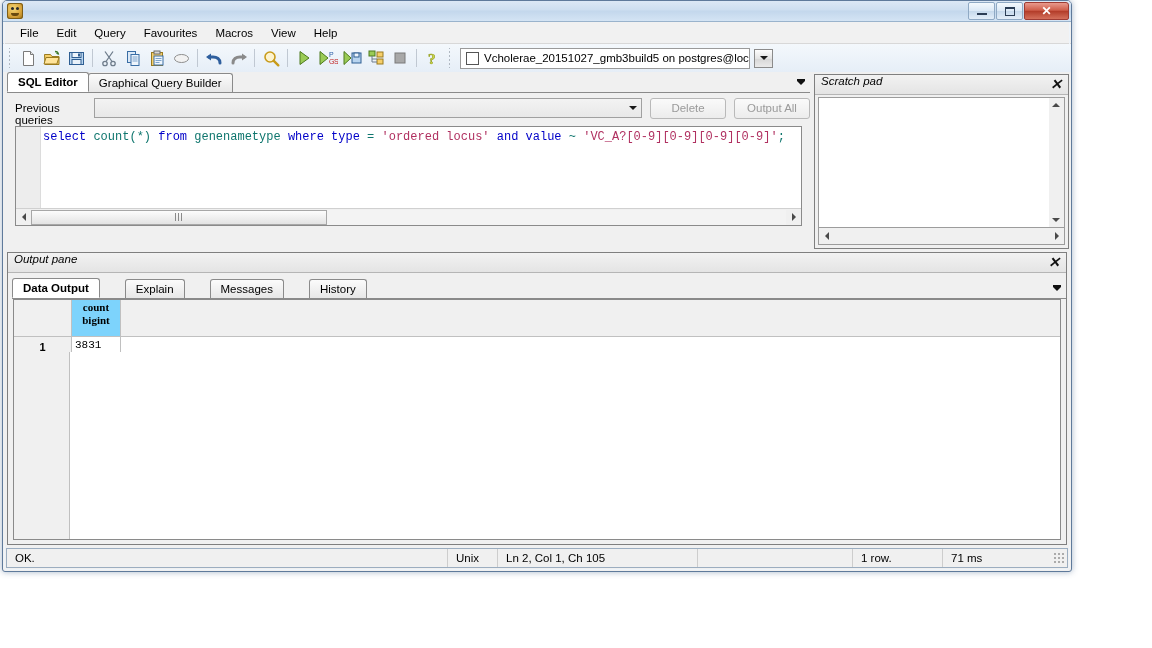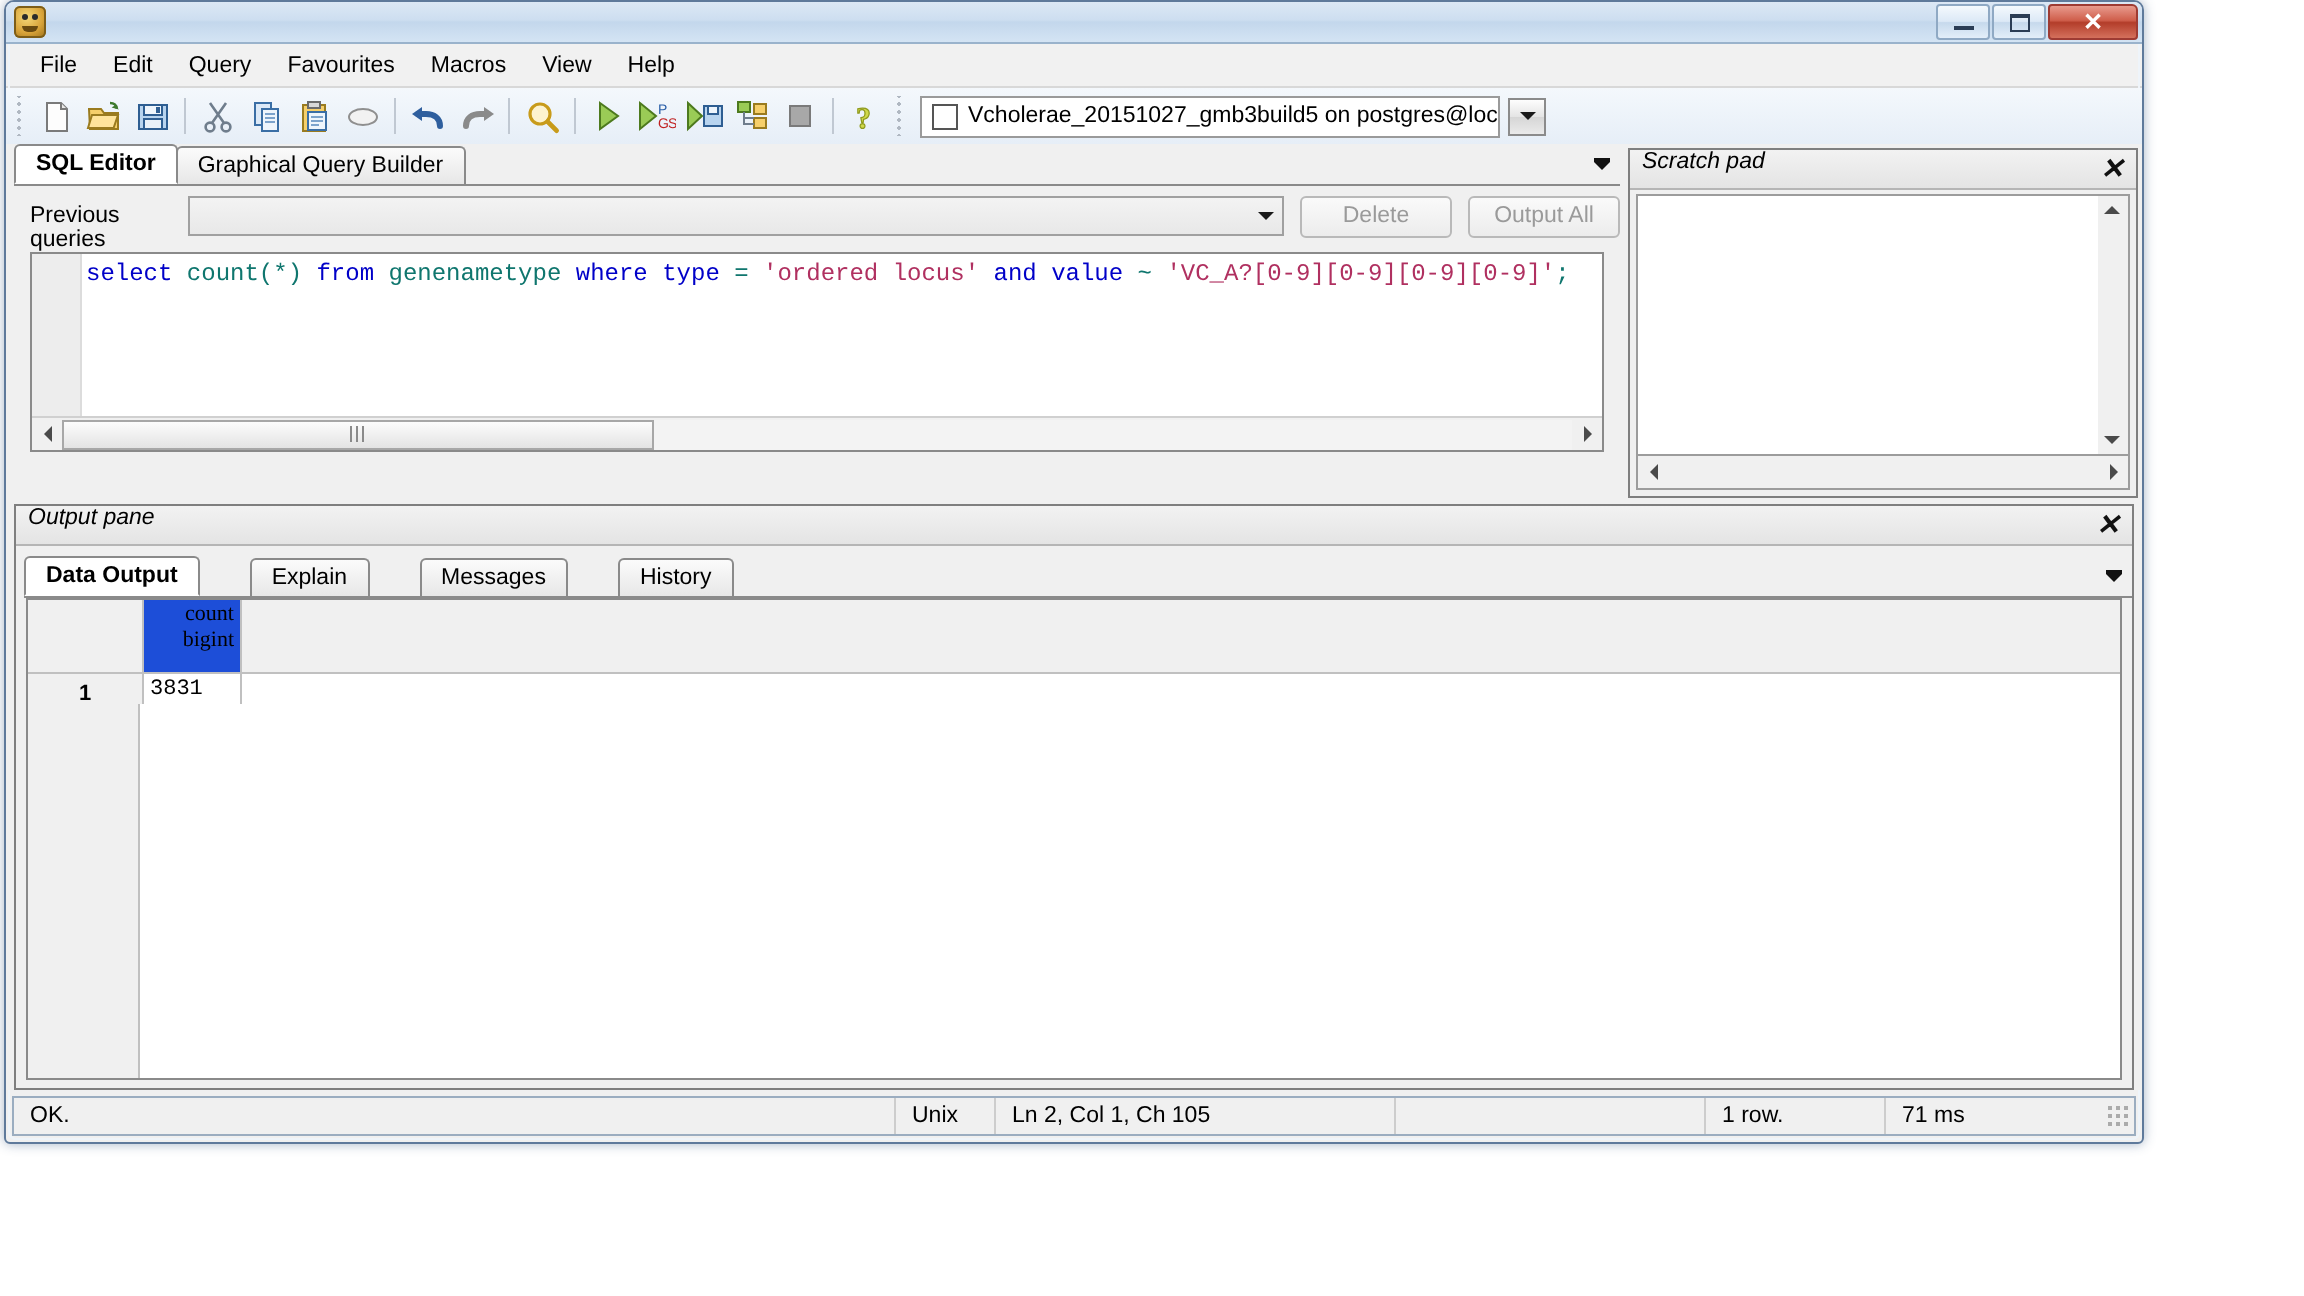--- a/index.html
+++ b/index.html
@@ -394,27 +394,27 @@
   }
   table.data-grid th.rownum-h {
     width: 55px;
     background: #f0f0f0;
     border-right: 1px solid #c0c0c0;
     border-bottom: 1px solid #c0c0c0;
     height: 34px;
   }
   table.data-grid th.colhdr {
     width: 42px;
-    background: #1d4ed8;
+    background: #7dd3fc;
     border-right: 1px solid #c0c0c0;
     border-bottom: 1px solid #c0c0c0;
     font-size: 11px;
-    font-weight: normal;
+    font-weight: bold;
     padding: 1px 3px;
-    text-align: right;
+    text-align: center;
     line-height: 13px;
     vertical-align: top;
     font-family: "Liberation Serif", serif;
   }
   table.data-grid th.filler {
     background: #f0f0f0;
     border-bottom: 1px solid #c0c0c0;
   }
   table.data-grid td.rownum {
     background: #f0f0f0;

